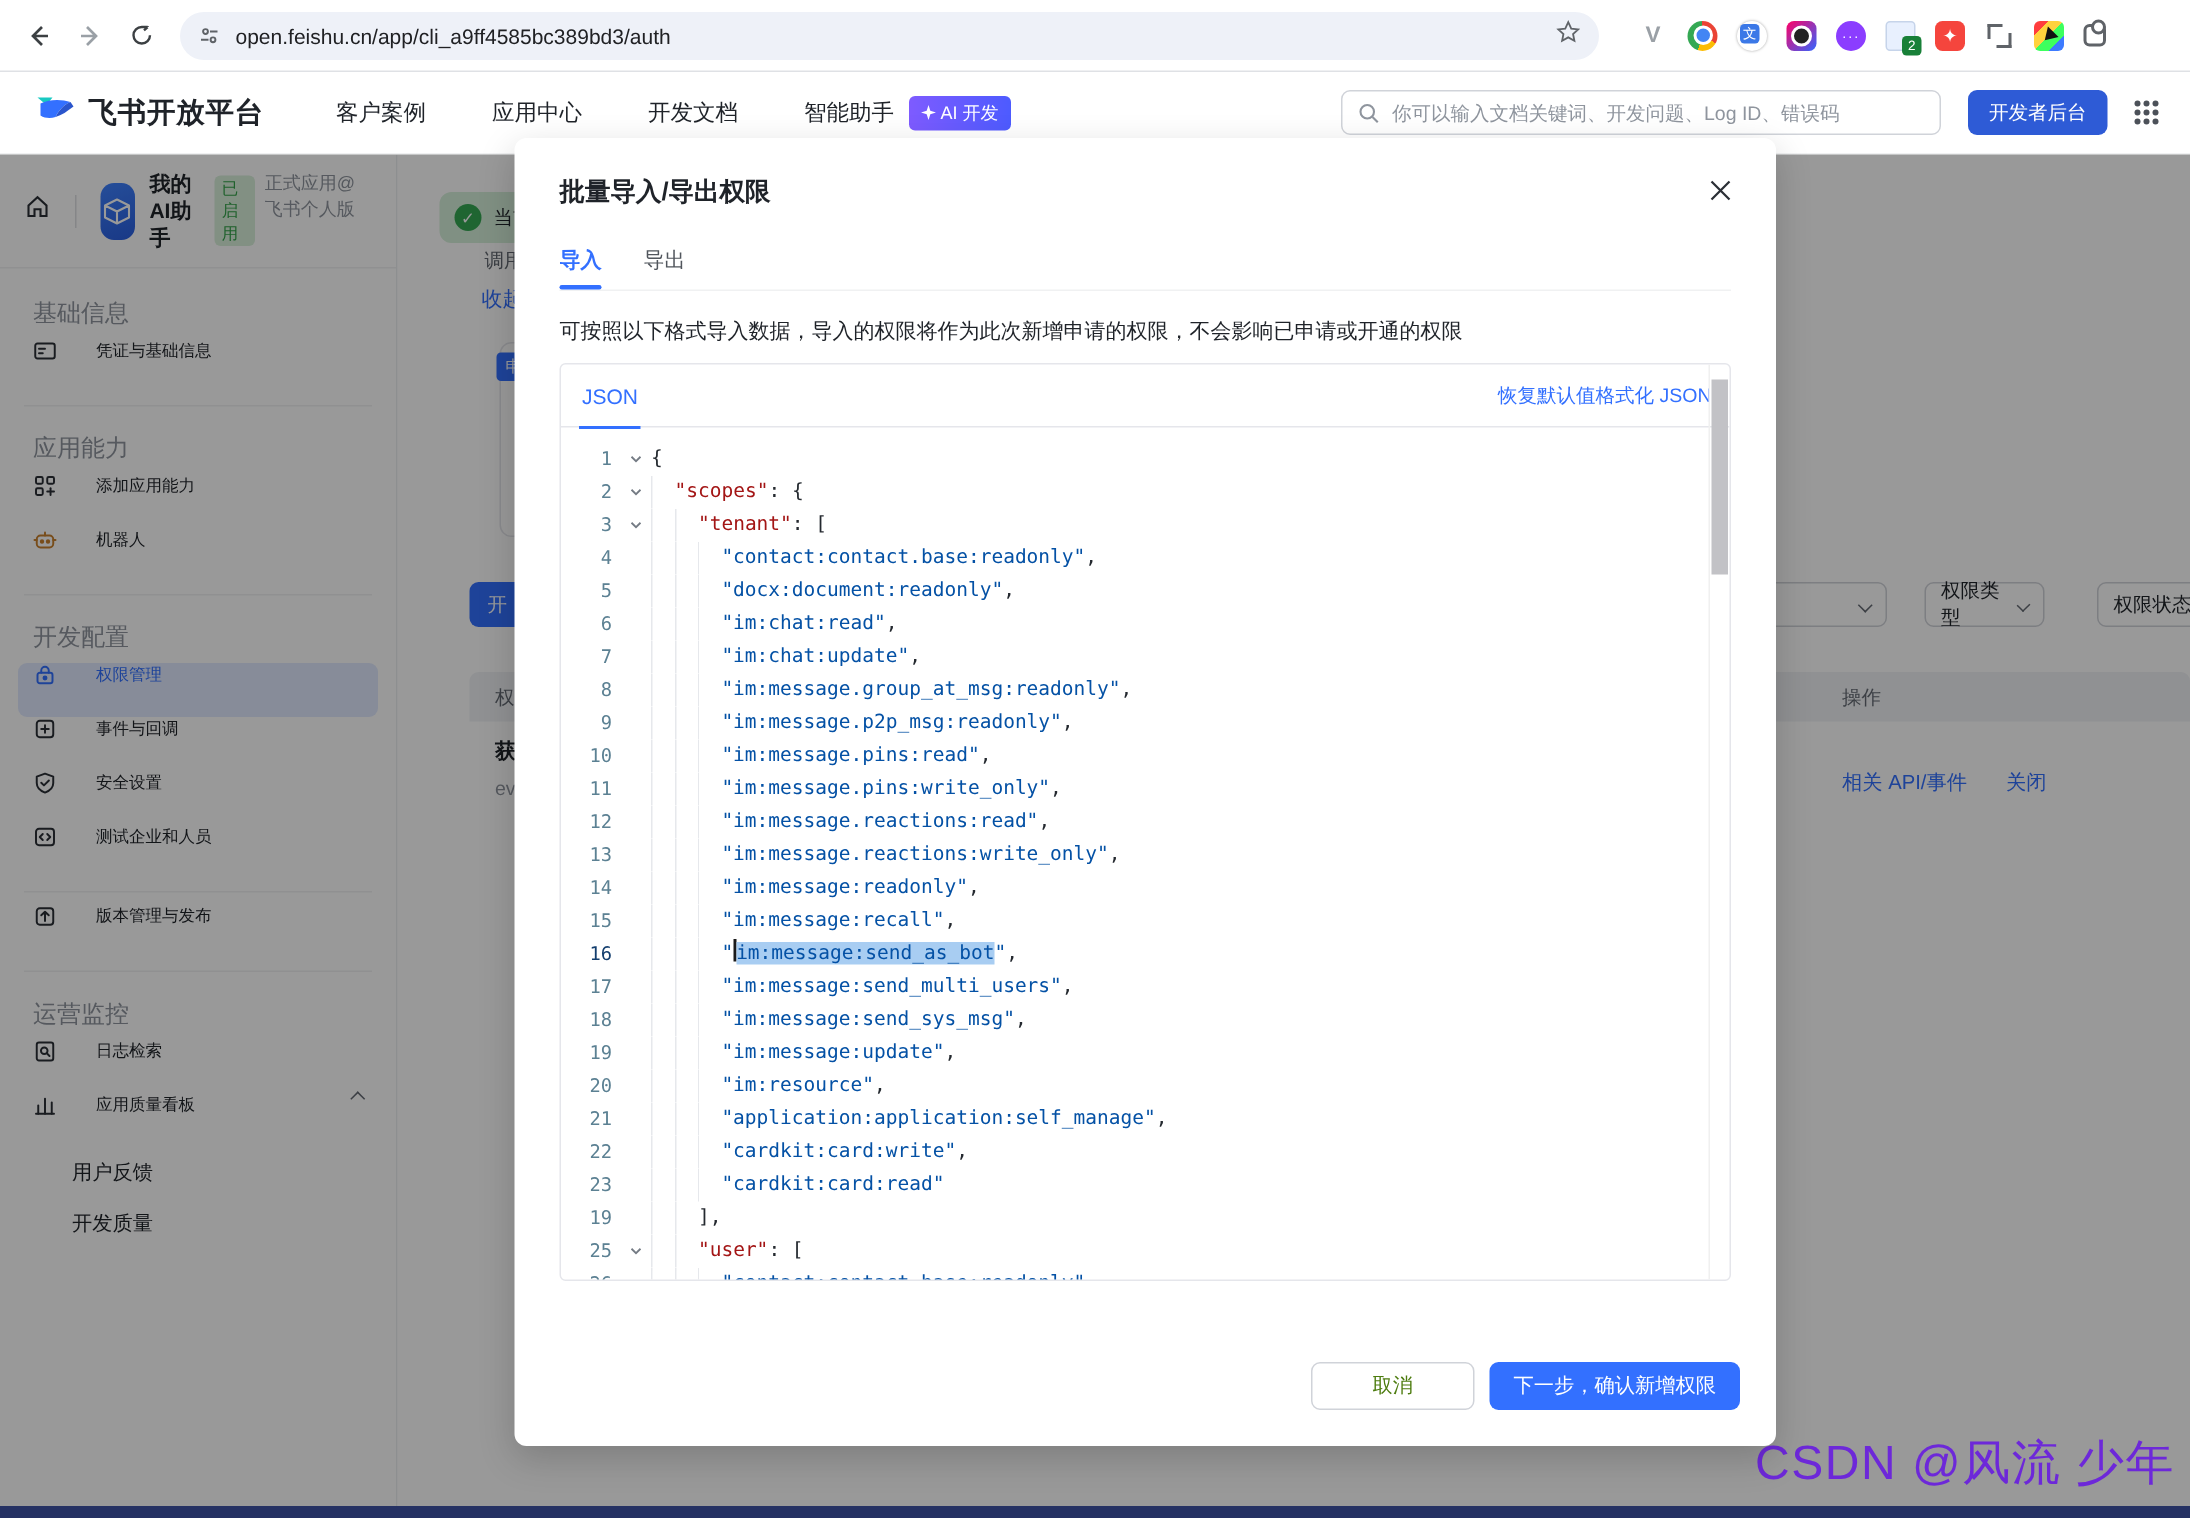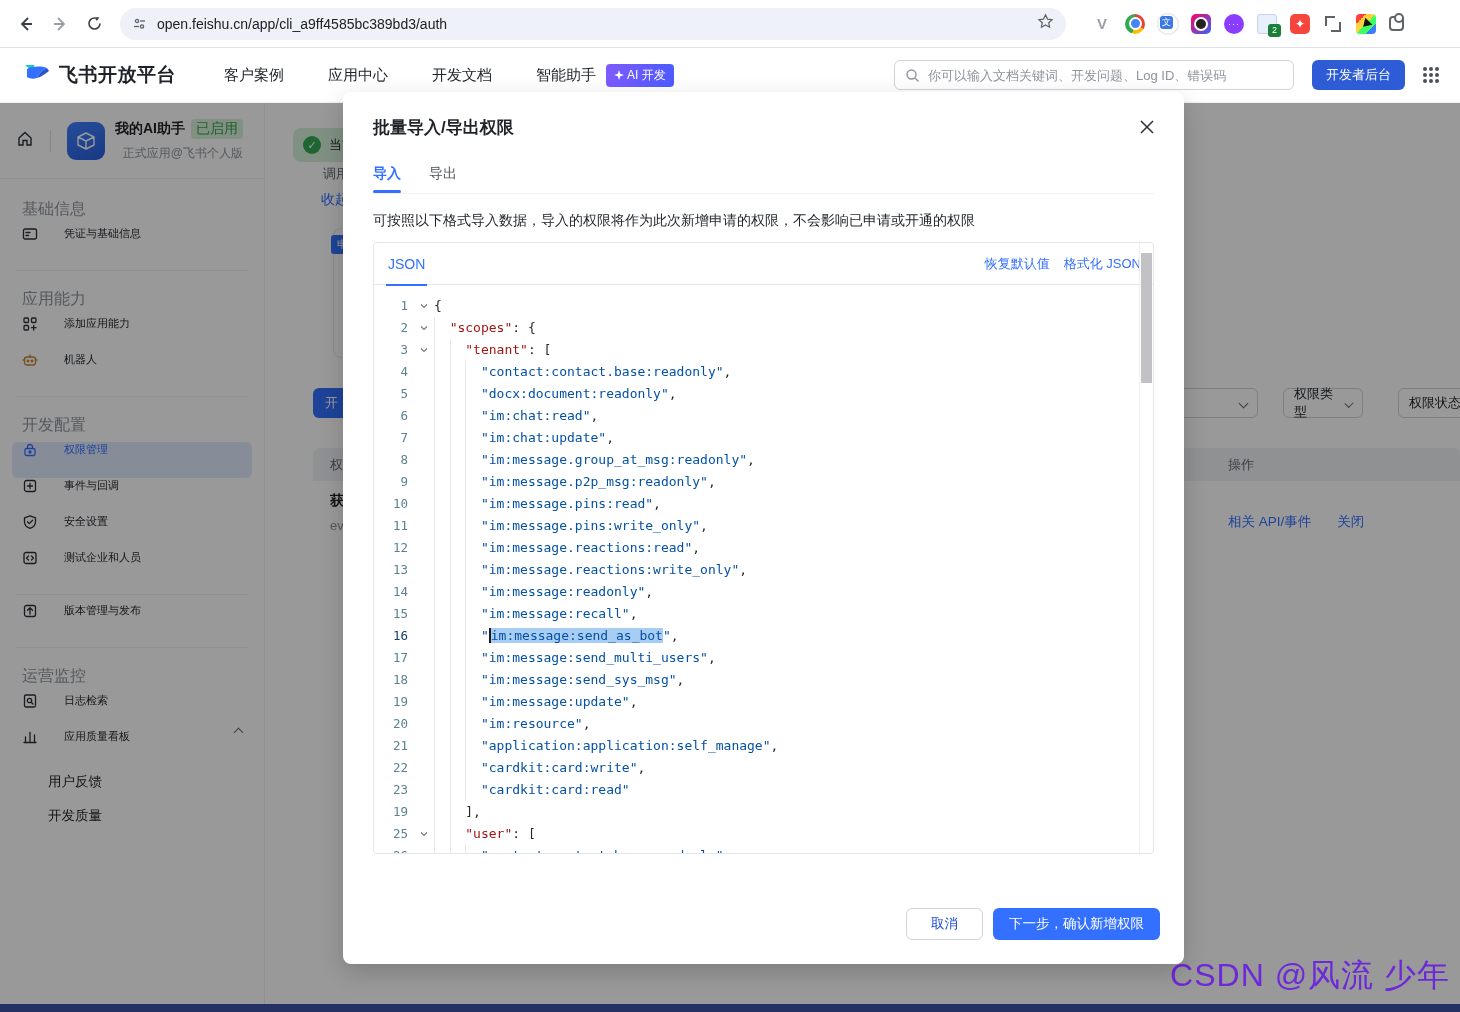--- a/index.html
+++ b/index.html
@@ -56,24 +56,24 @@
   .grid-icon { display:grid; grid-template-columns:repeat(3,4px); grid-gap:2px; }
   .grid-icon i { width:4px; height:4px; background:#4c5159; border-radius:50%; }
 
   
   .app-body { position:absolute; left:0; top:103px; width:1460px; height:901px; background:#fff; }
   .sidebar { position:absolute; left:0; top:0; width:265px; height:901px; background:#fff; border-right:1px solid #eceef1; }
   .side-app { height:76px; display:flex; align-items:center; padding:0 16px; border-bottom:1px solid #f0f1f2; gap:10px; }
   .vdiv { width:1px; height:22px; background:#dee0e3; margin:0 6px; }
   .app-avatar { width:38px; height:38px; border-radius:9px; background:linear-gradient(160deg,#3f82ff,#2a5fe0);
     display:flex; align-items:center; justify-content:center; }
-  .app-meta { display:flex; flex-direction:column; gap:6px;align-items:flex-end; }
+  .app-meta { display:flex; flex-direction:row; gap:6px; }
   .app-name-row { display:flex; align-items:center; gap:6px; }
   .app-name { font-size:14px; font-weight:bold; color:#1f2329; }
-  .app-status { background:#d9f0db; color:#34a24a; font-size:14px; border-radius:4px; padding:1px 5px; }
+  .app-status { background:#d9f0db; color:#34a24a; font-size:11px; border-radius:4px; padding:1px 5px; }
   .app-sub { font-size:12px; color:#8f959e; }
   .side-nav { padding:10px 12px; }
   .group-label { font-size:16px; color:#8f959e; padding:10px 10px 6px; }
   .side-item { height:36px; display:flex; align-items:flex-start; gap:26px; padding:0 10px; border-radius:6px;
     font-size:11px; color:#1f2329; cursor:pointer; }
   .side-item .sicon { width:16px; height:16px; display:flex; color:#2b2f36; }
   .side-item.active { background:#e1eaff; color:#3370ff; }
   .side-item.active .sicon { color:#3370ff; }
   .side-child { height:34px; display:flex; align-items:center; padding-left:36px; font-size:13.5px; color:#1f2329; cursor:pointer; }
   .group-divider { height:1px; background:#f0f1f2; margin:8px 4px; }
@@ -122,40 +122,40 @@
   .mtab { font-size:14px; color:#51565d; padding-bottom:10px; cursor:pointer; position:relative; }
   .mtab.active { color:#3370ff; font-weight:bold; }
   .mtab.active::after { content:""; position:absolute; left:0; bottom:0; width:28px; height:3px; border-radius:2px; background:#3370ff; }
   .tabs-divider { height:1px; background:#f0f1f2; margin:0 0 0 0; }
   .modal-desc { font-size:14px; color:#1f2329; margin-top:18px; }
 
   .editor { margin-top:12px; height:612px; border:1px solid #e5e6eb; border-radius:4px; position:relative; overflow:hidden; }
   .ed-head { height:42px; display:flex; align-items:center; padding:0 12px; border-bottom:1px solid #e5e6eb; }
   .ed-lang { font-size:14px; color:#3370ff; position:relative; height:42px; display:flex; align-items:center; padding:0 2px; }
   .ed-lang::after { content:""; position:absolute; left:0; bottom:-1px; width:100%; height:2px; background:#3370ff; }
-  .ed-actions { margin-left:auto; display:flex; gap:14px; font-size:13px; color:#3370ff; }
+  .ed-actions { margin-left:auto; display:flex; font-size:13px; color:#3370ff; }
   .ed-actions span { cursor:pointer; }
   .ed-body { position:relative; height:569px; padding-top:10px; font-family:"DejaVu Sans Mono", monospace; font-size:13px; overflow:hidden; }
   .code-line { display:flex; height:22px; line-height:22px; }
   .ln { width:40px; text-align:right; color:#5c8193; padding-right:6px; flex:none; font-size:12.5px; }
   .code-line.active .ln { color:#133e6e; }
   .fold { width:20px; flex:none; display:flex; align-items:center; justify-content:center; }
   .codetext { white-space:pre; flex:1; color:#24292f; }
   .ig { display:inline-block; width:2ch; height:22px; vertical-align:top; box-shadow:inset 1px 0 0 #e6e8ec; }
   .tk-k { color:#a31515; }
   .tk-s { color:#0451a5; }
   .tk-p { color:#24292f; }
   .tk-sel { color:#0451a5; background:#a8cdf2; }
   .caret { display:inline-block; width:2px; height:15px; background:#1b1b1b; vertical-align:middle; margin:0 0 3px 0; }
   .sb-track { position:absolute; right:0; top:0; bottom:0; width:14px; border-left:1px solid #f0f0f0; }
   .sb-thumb { position:absolute; right:1px; top:10px; width:11px; height:130px; background:#c2c2c6; }
 
   .modal-footer { position:absolute; right:24px; bottom:24px; display:flex; gap:10px; }
-  .btn-cancel { height:32px; padding:0 24px; background:#fff; border:1px solid #d0d3d9; border-radius:6px;
-    font-size:13.5px; color:#1d4ed8; cursor:pointer; font-family:"Liberation Sans",sans-serif; }
+  .btn-cancel { height:32px; padding:0 40px; background:#fff; border:1px solid #d0d3d9; border-radius:6px;
+    font-size:13.5px; color:#4d7c0f; cursor:pointer; font-family:"Liberation Sans",sans-serif; }
   .btn-confirm { height:32px; padding:0 16px; background:#3370ff; border:none; border-radius:6px;
     font-size:13.5px; color:#fff; cursor:pointer; font-family:"Liberation Sans",sans-serif; }
 </style>
 </head>
 <body>
 
 <div class="page">
 
   <div class="chrome">
     <span class="nav-btn">

